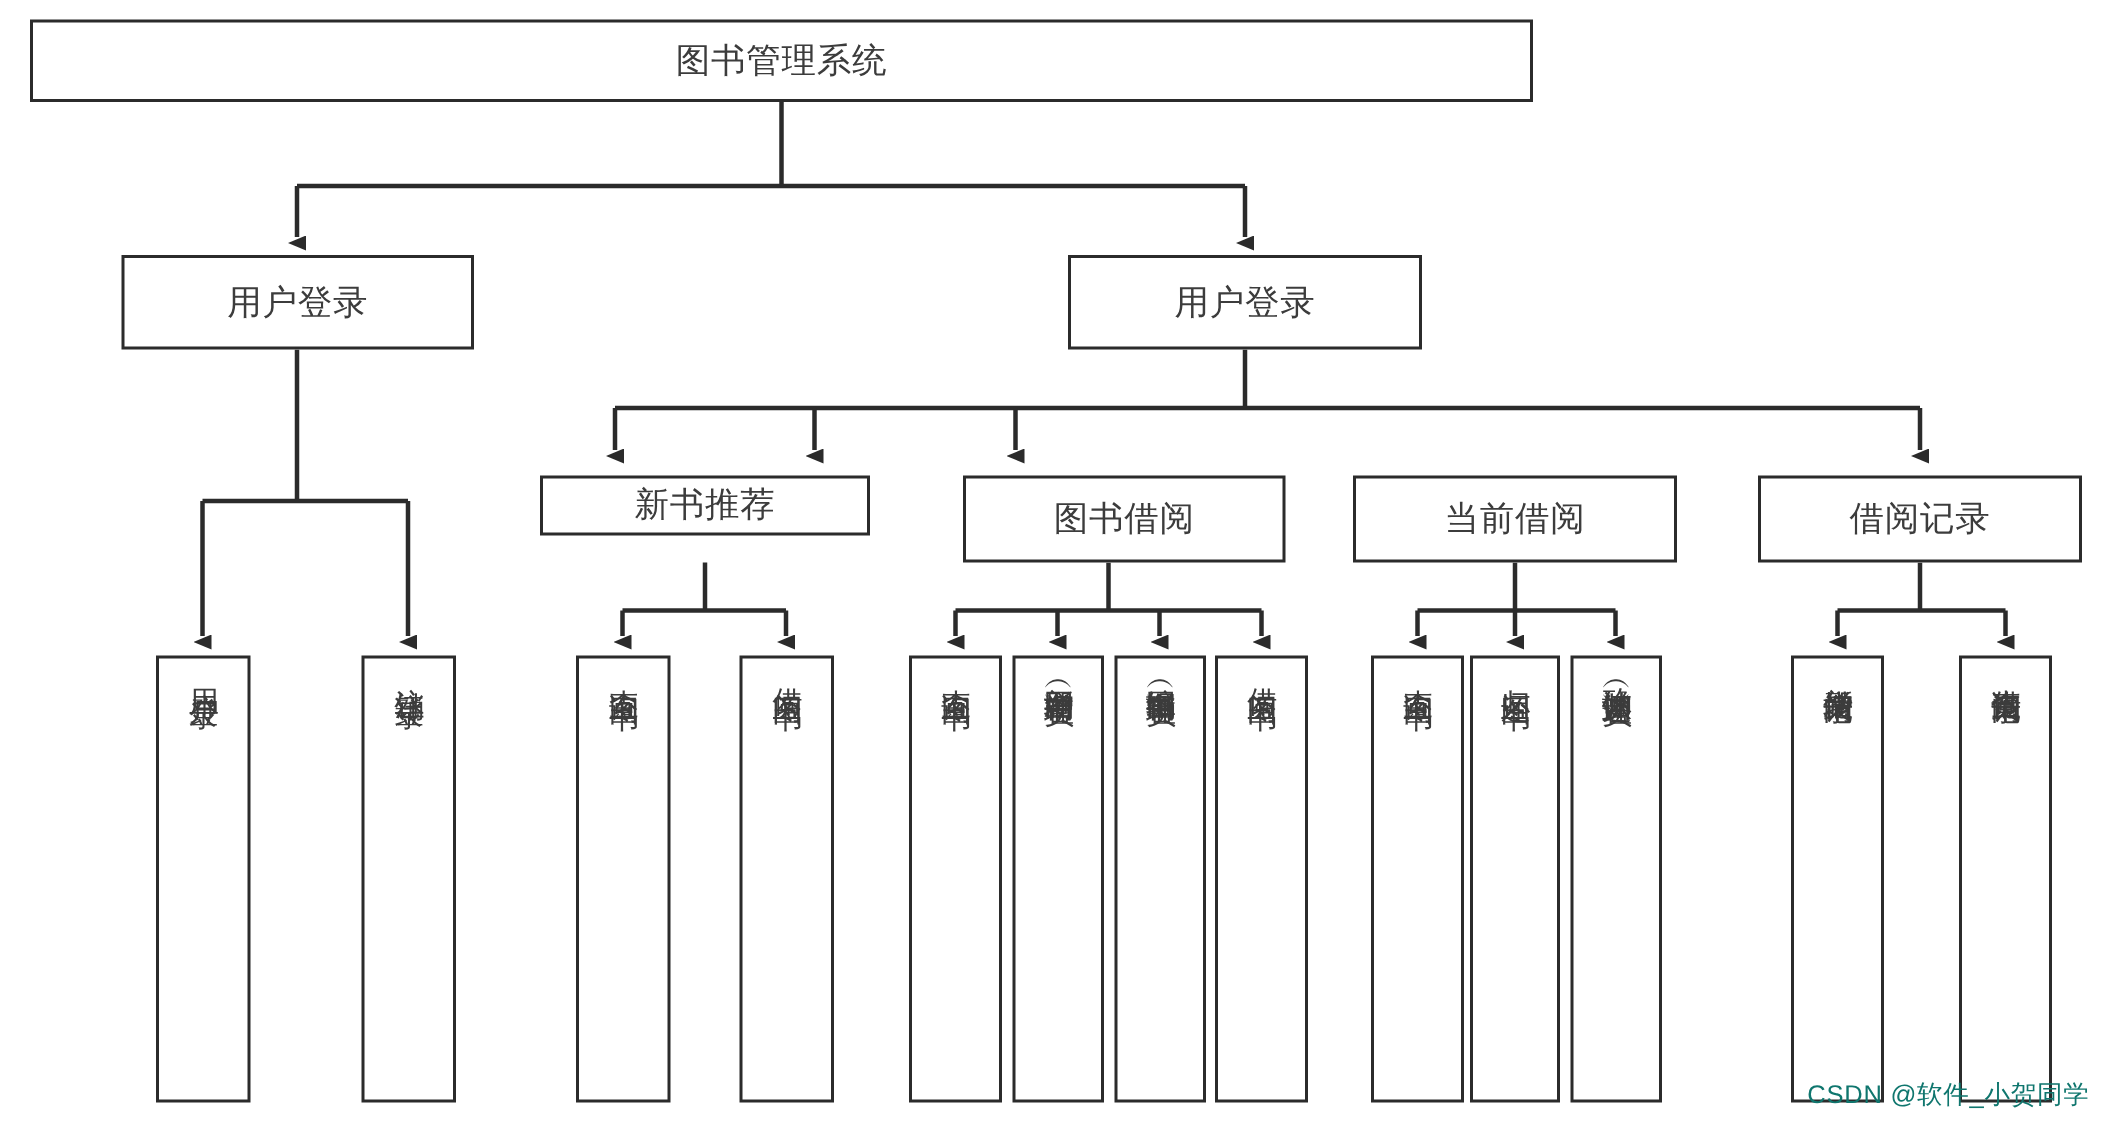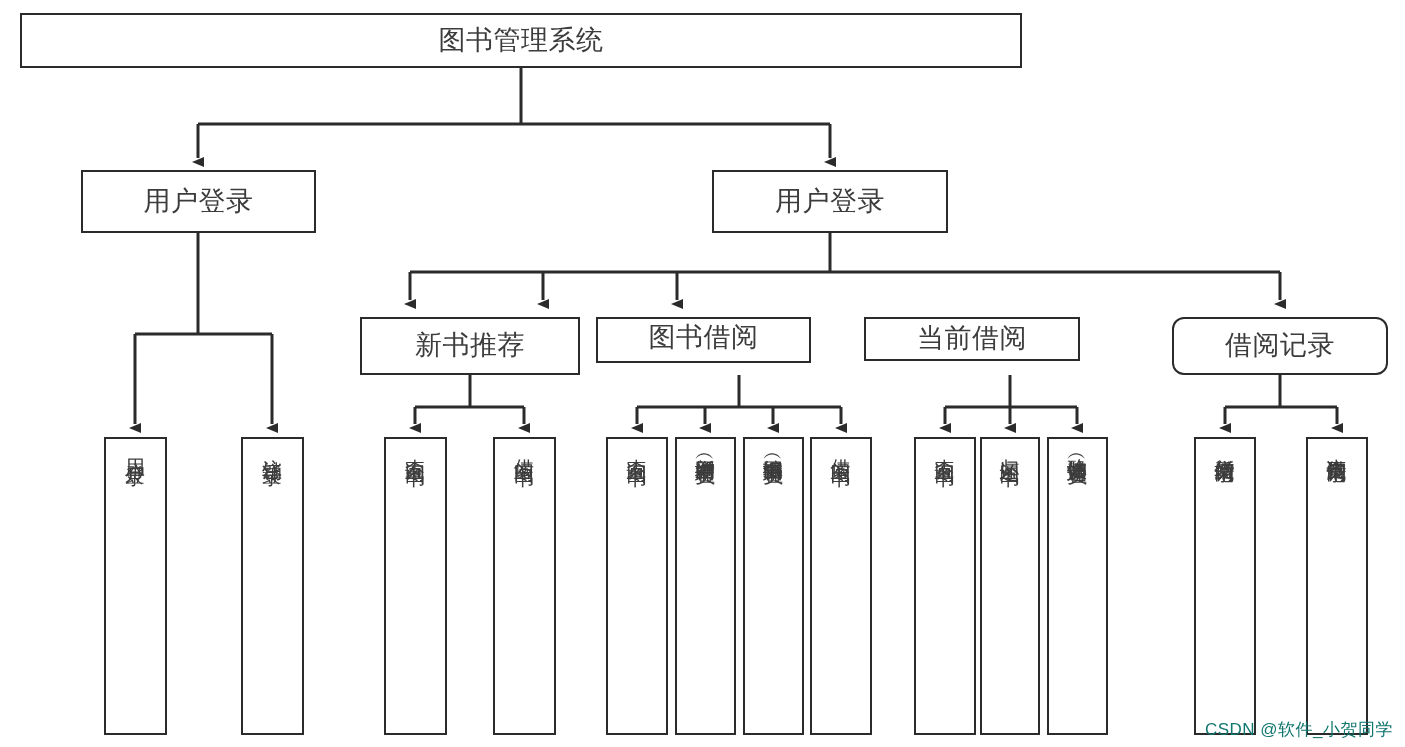--- a/index.html
+++ b/index.html
@@ -35,21 +35,21 @@
     justify-content: center;
     color: #3c3c3c;
   }
   .node .label {
     display: block;
     text-align: center;
     line-height: 1.18;
   }
   
   .node.horiz .label {
-    font-size: 27px;
+    font-size: 23px;
     letter-spacing: 0.5px;
     white-space: nowrap;
   }
   
   .node.leaf {
     align-items: flex-start;
     justify-content: center;
     padding-top: 4px;
   }
   .node.leaf .label {
@@ -138,33 +138,33 @@
   </div>
 
   <div class="node horiz" style="left:81px; top:170px; width:235px; height:63px;">
     <span class="label">用户登录</span>
   </div>
 
   <div class="node horiz" style="left:712px; top:170px; width:236px; height:63px;">
     <span class="label">用户登录</span>
   </div>
 
-  <div class="node horiz" style="left:360px; top:317px; width:220px; height:58px;">
+  <div class="node horiz" style="left:360px; top:317px; width:220px; height:40px;">
     <span class="label">新书推荐</span>
   </div>
 
-  <div class="node horiz" style="left:596px; top:317px; width:215px; height:46px;font-family:Liberation Mono, monospace;">
+  <div class="node horiz" style="left:642px; top:317px; width:215px; height:58px;">
     <span class="label">图书借阅</span>
   </div>
 
-  <div class="node horiz" style="left:864px; top:317px; width:216px; height:44px;">
+  <div class="node horiz" style="left:902px; top:317px; width:216px; height:58px;">
     <span class="label">当前借阅</span>
   </div>
 
-  <div class="node horiz" style="left:1172px; top:317px; width:216px; height:58px;border-radius:12px;">
+  <div class="node horiz" style="left:1172px; top:317px; width:216px; height:58px;">
     <span class="label">借阅记录</span>
   </div>
 
   <div class="node leaf mid" style="left:104px; top:437px; width:63px; height:298px;">
     <span class="label">用户登录</span>
   </div>
   <div class="node leaf mid" style="left:241px; top:437px; width:63px; height:298px;">
     <span class="label">注销登录</span>
   </div>
 

